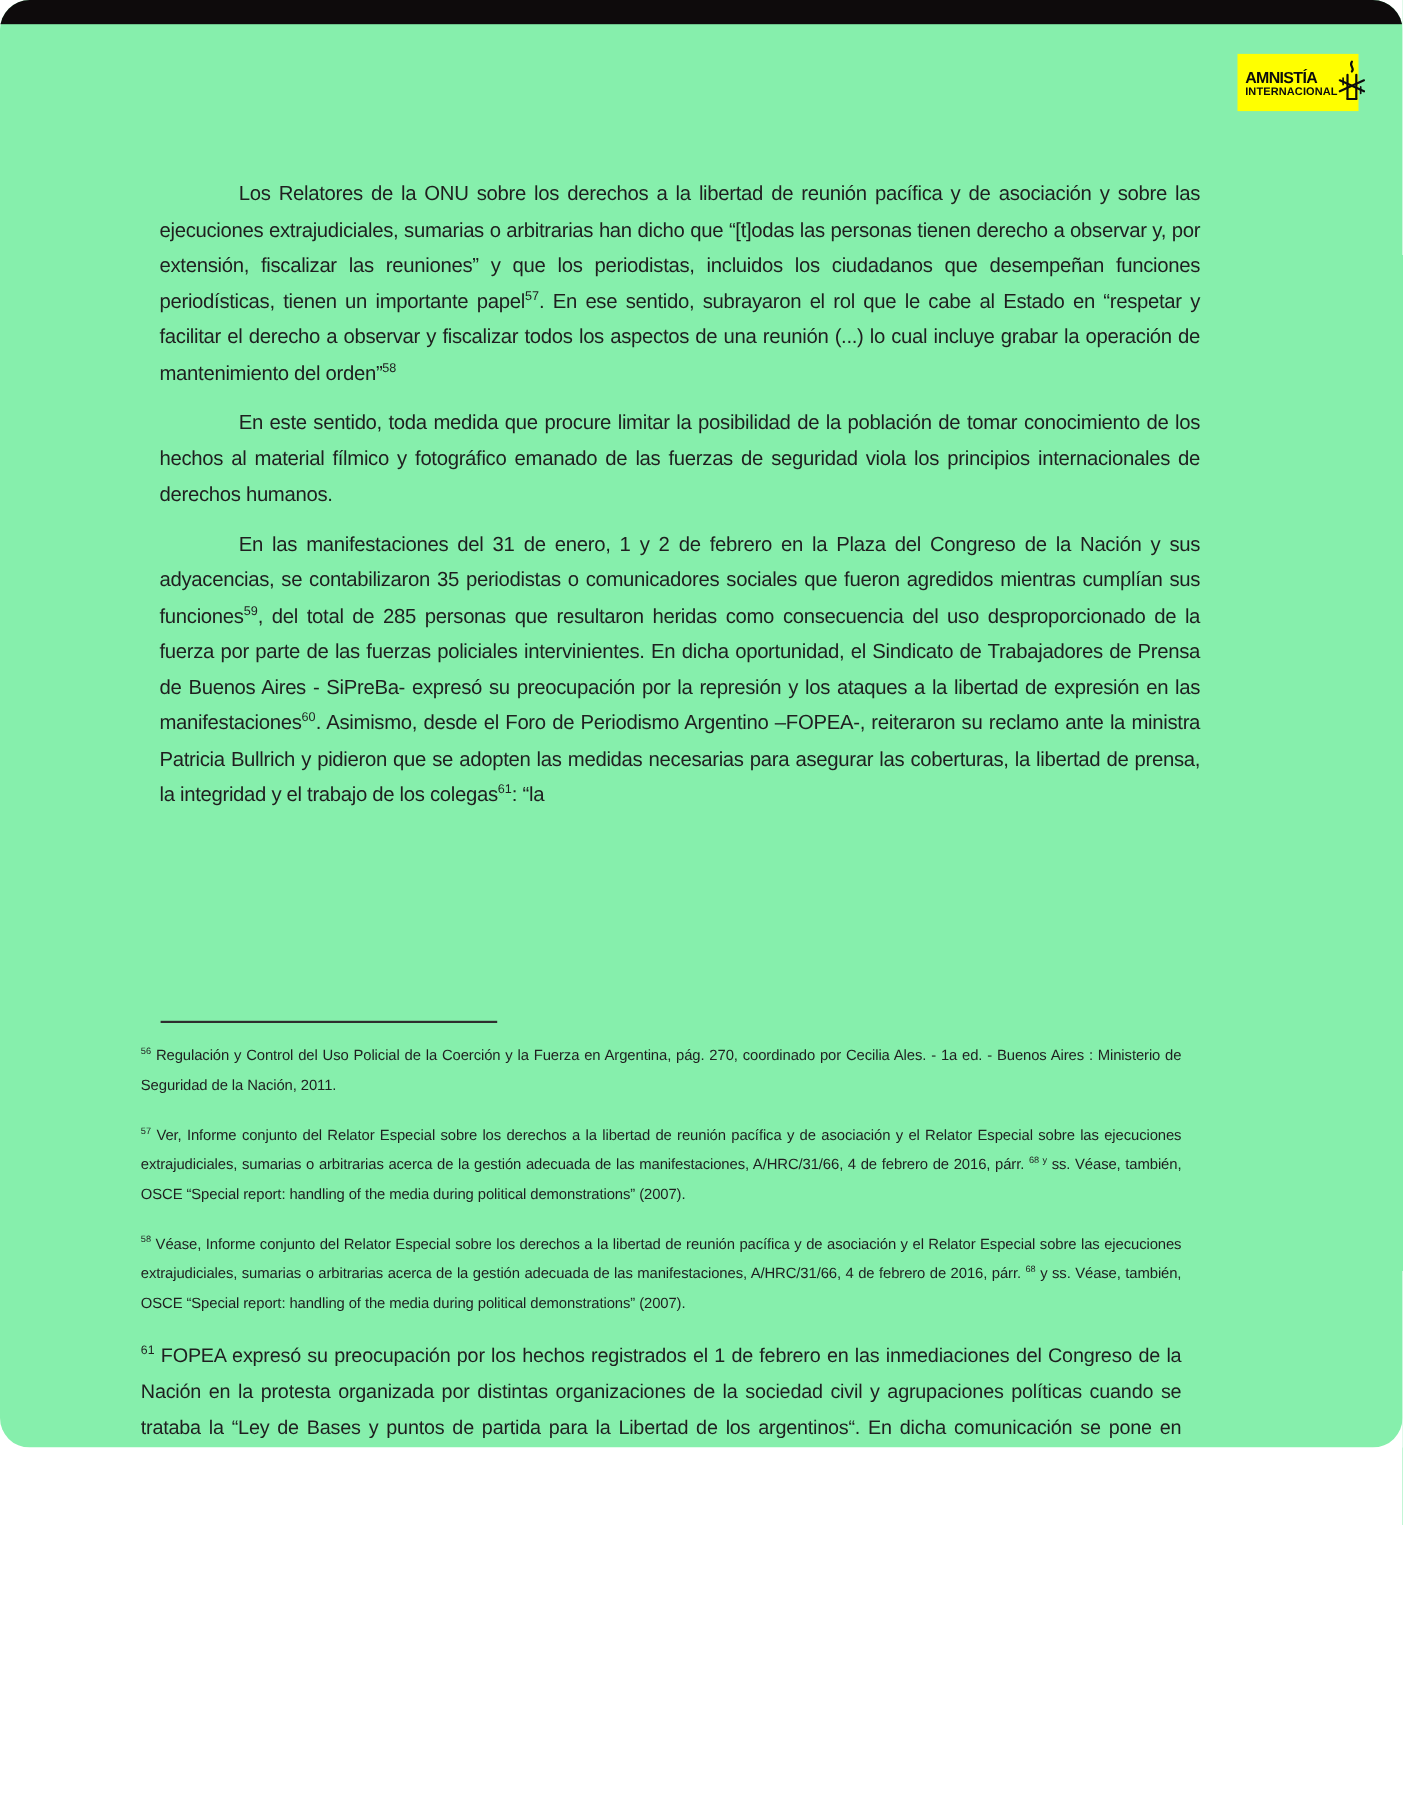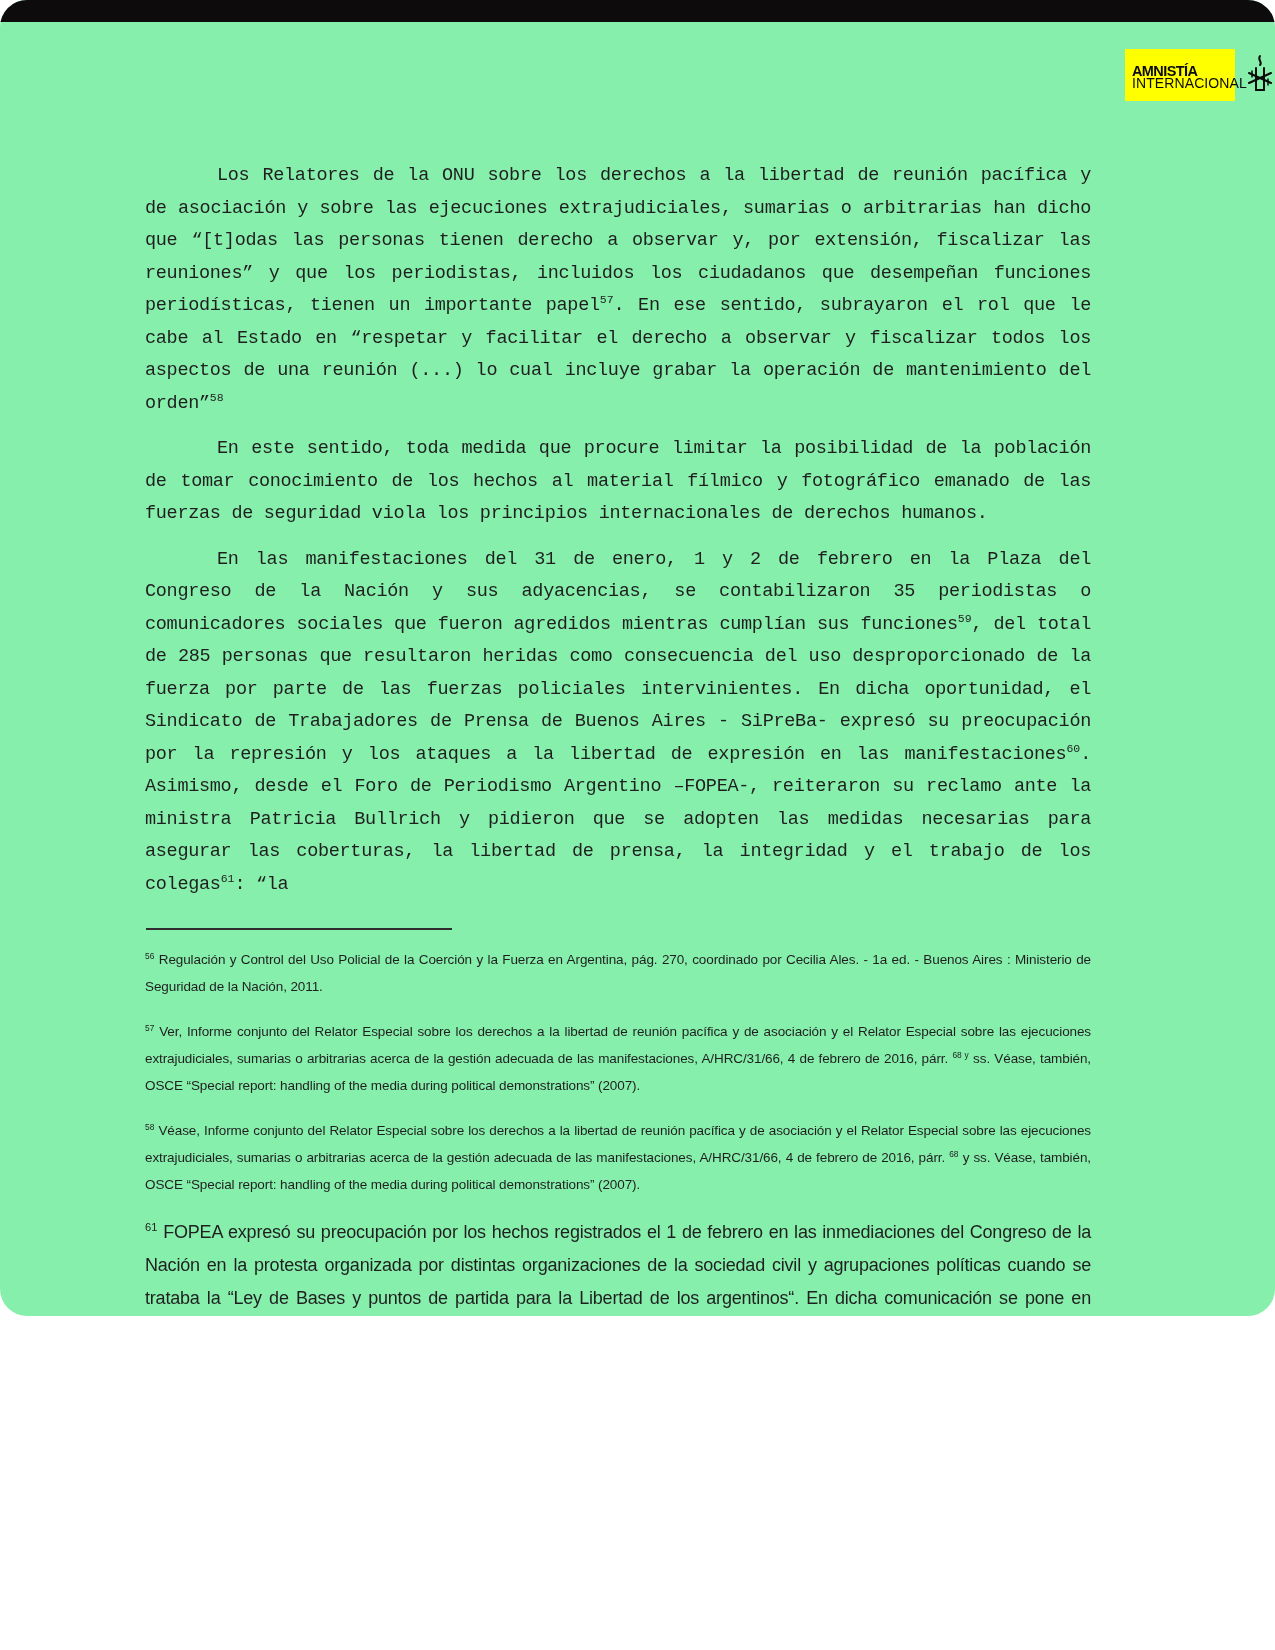--- a/index.html
+++ b/index.html
@@ -9,34 +9,34 @@
     font-family:"Liberation Sans","DejaVu Sans",sans-serif;color:#1f1f1f;border-radius:27px;
   }
   .top-bar{position:absolute;top:0;left:0;width:100%;height:22px;background:#0e0b0c;}
   .logo{
     position:absolute;left:1125px;top:49px;width:110px;height:52px;background:#ffff00;
     display:flex;align-items:center;justify-content:space-between;
     padding:0 7px;box-sizing:border-box;
   }
   .logo-text{display:flex;flex-direction:column;justify-content:center;}
   .logo-line1{font-weight:700;font-size:14.5px;letter-spacing:-0.6px;line-height:16px;color:#0c0c0c;}
-  .logo-line2{font-weight:400;font-size:14px;letter-spacing:0.1px;line-height:9px;color:#0c0c0c;}
+  .logo-line2{font-weight:700;font-size:10px;letter-spacing:0.1px;line-height:9px;color:#0c0c0c;}
   .logo-candle{flex:0 0 auto;}
 
   .body-text{position:absolute;left:145px;top:160px;width:946px;}
   .body-para{
     margin:0 0 13px 0;font-size:18.5px;line-height:32.5px;
     text-align:justify;letter-spacing:-0.3px;
   }
-  .body-para.indent{text-indent:72px;font-family:Liberation Mono, monospace;}
+  .body-para.indent{text-indent:72px;}
   sup.fn-ref{font-size:62%;line-height:0;vertical-align:super;letter-spacing:0;}
 
   .fn-separator{position:absolute;left:146px;top:928px;width:306px;border-top:2px solid #2e2e2e;}
 
-  .footnotes{position:absolute;left:145px;top:946px;width:946px;}
+  .footnotes{position:absolute;left:128px;top:946px;width:946px;}
   .footnote{text-align:justify;letter-spacing:-0.1px;}
   .fn-sm{font-size:13.5px;line-height:27px;margin-bottom:18px;}
   .fn-md{font-size:15px;line-height:28px;margin-bottom:14px;}
   .fn-lg{font-size:17px;line-height:28px;margin-bottom:18px;letter-spacing:-0.2px;}
   .fn-lg2{font-size:18px;line-height:33px;margin-bottom:0;letter-spacing:-0.2px;}
   .fn-link{color:#5f7d82;text-decoration:underline;text-decoration-color:#7a9498;text-underline-offset:3px;cursor:pointer;}
 
   .bottom-yellow{position:absolute;left:0;top:1620px;width:100%;height:28px;background:#ffff00;}
   .bottom-edge{position:absolute;left:0;top:1648px;width:100%;height:2px;background:#555555;}
 </style>

